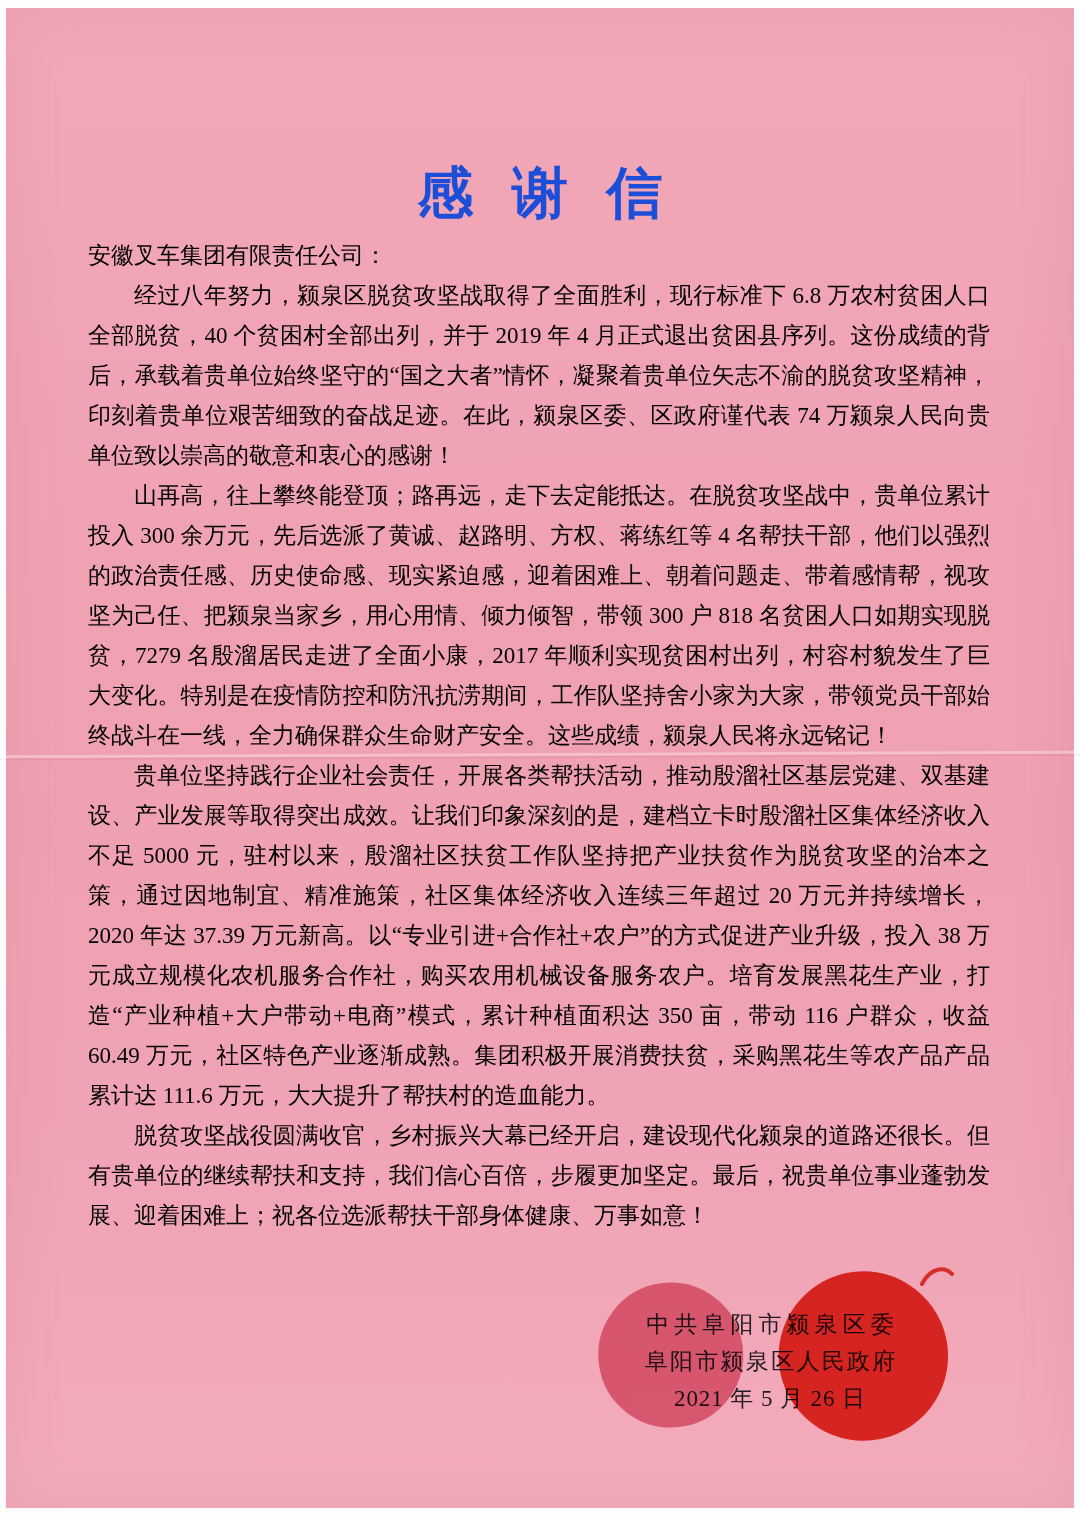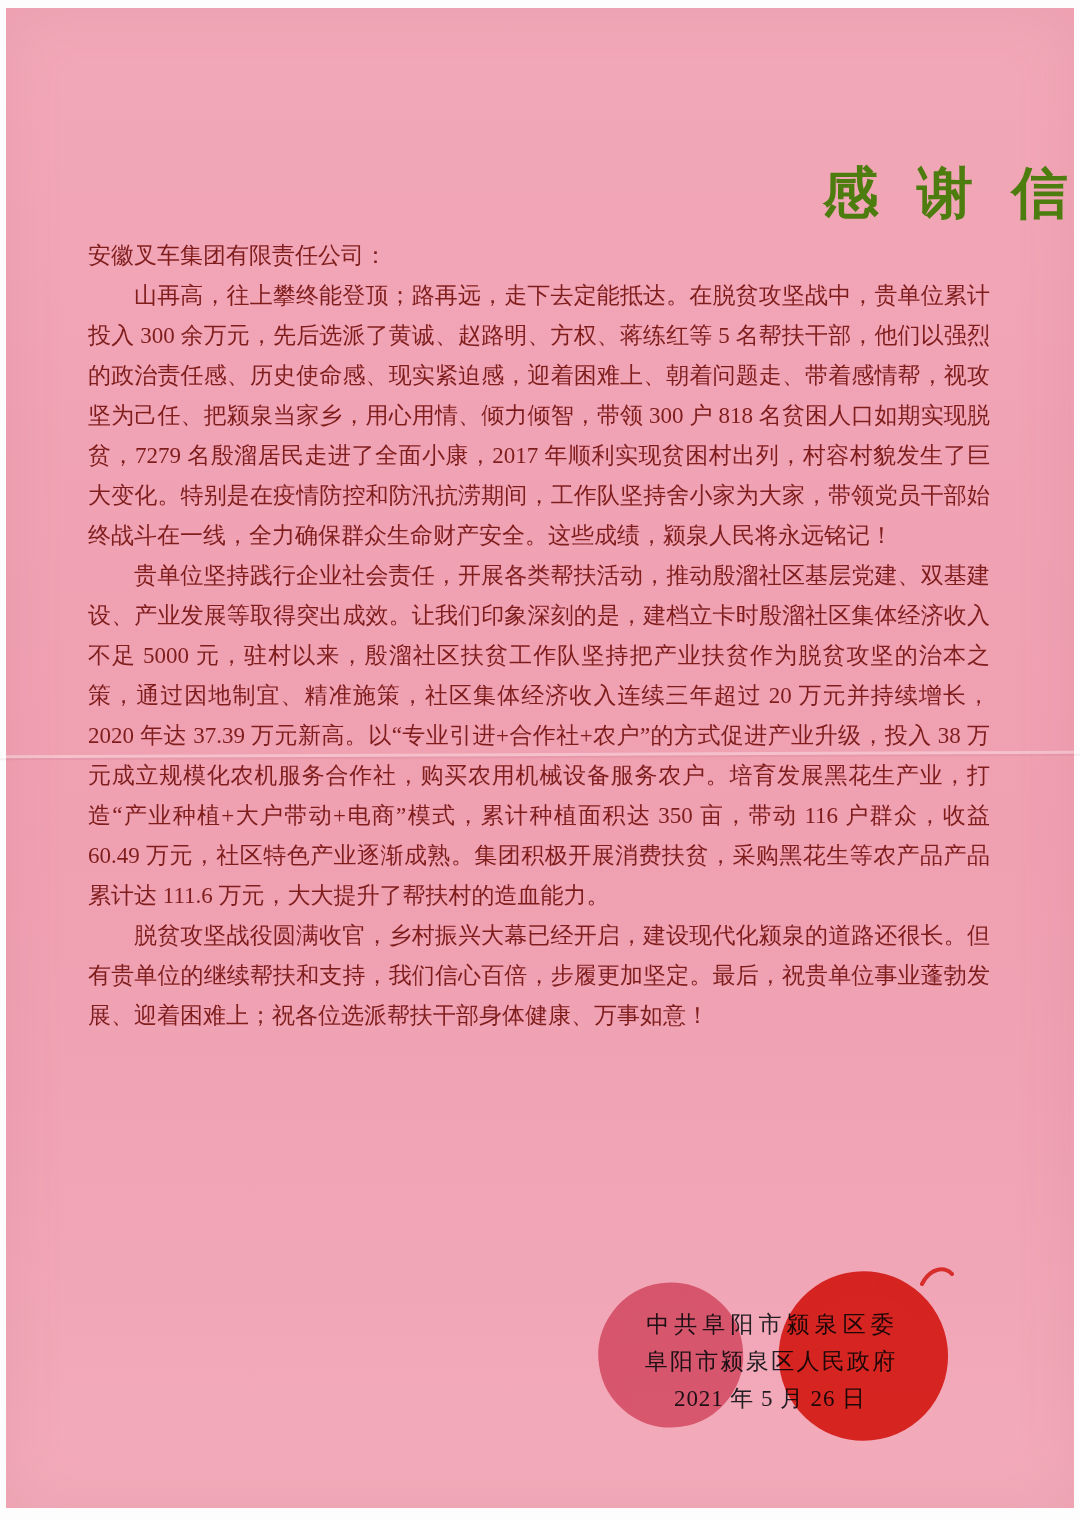--- a/index.html
+++ b/index.html
@@ -20,28 +20,28 @@
     background: rgba(255,255,255,0.34);
     transform: rotate(-0.25deg);
   }
   .crease-shadow {
     position: absolute; left: 0; width: 100%; height: 2px;
     background: rgba(120,40,60,0.06);
     transform: rotate(-0.25deg);
   }
   .title {
     position: absolute; top: 118px; left: 0; width: 100%;
-    text-align: right;
-    font-size: 56px; font-weight: 700; color: #4d7c0f;
+    text-align: center;
+    font-size: 56px; font-weight: 700; color: #1d4ed8;
     letter-spacing: 0.22em; text-indent: 0.22em;
     z-index: 2;
   }
   .body-text {
     position: absolute; top: 236px; left: 88px; width: 902px;
-    font-size: 23px; line-height: 40px; color: #7f1d1d;
+    font-size: 23px; line-height: 40px; color: #000000;
     text-align: justify;
     z-index: 2;
   }
   .body-text p { margin: 0; text-indent: 2em; }
   .body-text .salutation { text-indent: 0; }
   .signature {
     position: absolute; top: 1306px; left: 620px; width: 300px;
     text-align: center; color: #201c22;
     font-size: 23px; line-height: 37px;
     z-index: 4;
@@ -63,21 +63,22 @@
 
   <div class="paper"></div>
 
   <div class="crease" style="top:753px"></div>
   <div class="crease-shadow" style="top:756px"></div>
 
   <h1 class="title">感 谢 信</h1>
 
   <div class="body-text">
     <p class="salutation">安徽叉车集团有限责任公司：</p>
-    <p>山再高，往上攀终能登顶；路再远，走下去定能抵达。在脱贫攻坚战中，贵单位累计投入 300 余万元，先后选派了黄诚、赵路明、方权、蒋练红等 5 名帮扶干部，他们以强烈的政治责任感、历史使命感、现实紧迫感，迎着困难上、朝着问题走、带着感情帮，视攻坚为己任、把颍泉当家乡，用心用情、倾力倾智，带领 300 户 818 名贫困人口如期实现脱贫，7279 名殷溜居民走进了全面小康，2017 年顺利实现贫困村出列，村容村貌发生了巨大变化。特别是在疫情防控和防汛抗涝期间，工作队坚持舍小家为大家，带领党员干部始终战斗在一线，全力确保群众生命财产安全。这些成绩，颍泉人民将永远铭记！</p>
+    <p>经过八年努力，颍泉区脱贫攻坚战取得了全面胜利，现行标准下 6.8 万农村贫困人口全部脱贫，40 个贫困村全部出列，并于 2019 年 4 月正式退出贫困县序列。这份成绩的背后，承载着贵单位始终坚守的“国之大者”情怀，凝聚着贵单位矢志不渝的脱贫攻坚精神，印刻着贵单位艰苦细致的奋战足迹。在此，颍泉区委、区政府谨代表 74 万颍泉人民向贵单位致以崇高的敬意和衷心的感谢！</p>
+    <p>山再高，往上攀终能登顶；路再远，走下去定能抵达。在脱贫攻坚战中，贵单位累计投入 300 余万元，先后选派了黄诚、赵路明、方权、蒋练红等 4 名帮扶干部，他们以强烈的政治责任感、历史使命感、现实紧迫感，迎着困难上、朝着问题走、带着感情帮，视攻坚为己任、把颍泉当家乡，用心用情、倾力倾智，带领 300 户 818 名贫困人口如期实现脱贫，7279 名殷溜居民走进了全面小康，2017 年顺利实现贫困村出列，村容村貌发生了巨大变化。特别是在疫情防控和防汛抗涝期间，工作队坚持舍小家为大家，带领党员干部始终战斗在一线，全力确保群众生命财产安全。这些成绩，颍泉人民将永远铭记！</p>
     <p>贵单位坚持践行企业社会责任，开展各类帮扶活动，推动殷溜社区基层党建、双基建设、产业发展等取得突出成效。让我们印象深刻的是，建档立卡时殷溜社区集体经济收入不足 5000 元，驻村以来，殷溜社区扶贫工作队坚持把产业扶贫作为脱贫攻坚的治本之策，通过因地制宜、精准施策，社区集体经济收入连续三年超过 20 万元并持续增长，2020 年达 37.39 万元新高。以“专业引进+合作社+农户”的方式促进产业升级，投入 38 万元成立规模化农机服务合作社，购买农用机械设备服务农户。培育发展黑花生产业，打造“产业种植+大户带动+电商”模式，累计种植面积达 350 亩，带动 116 户群众，收益 60.49 万元，社区特色产业逐渐成熟。集团积极开展消费扶贫，采购黑花生等农产品产品累计达 111.6 万元，大大提升了帮扶村的造血能力。</p>
     <p>脱贫攻坚战役圆满收官，乡村振兴大幕已经开启，建设现代化颍泉的道路还很长。但有贵单位的继续帮扶和支持，我们信心百倍，步履更加坚定。最后，祝贵单位事业蓬勃发展、迎着困难上；祝各位选派帮扶干部身体健康、万事如意！</p>
   </div>
 
   <div class="signature">
     <div class="sig-org1">中共阜阳市颍泉区委</div>
     <div class="sig-org2">阜阳市颍泉区人民政府</div>
     <div class="sig-date">2021 年 5 月 26 日</div>
   </div>
 

